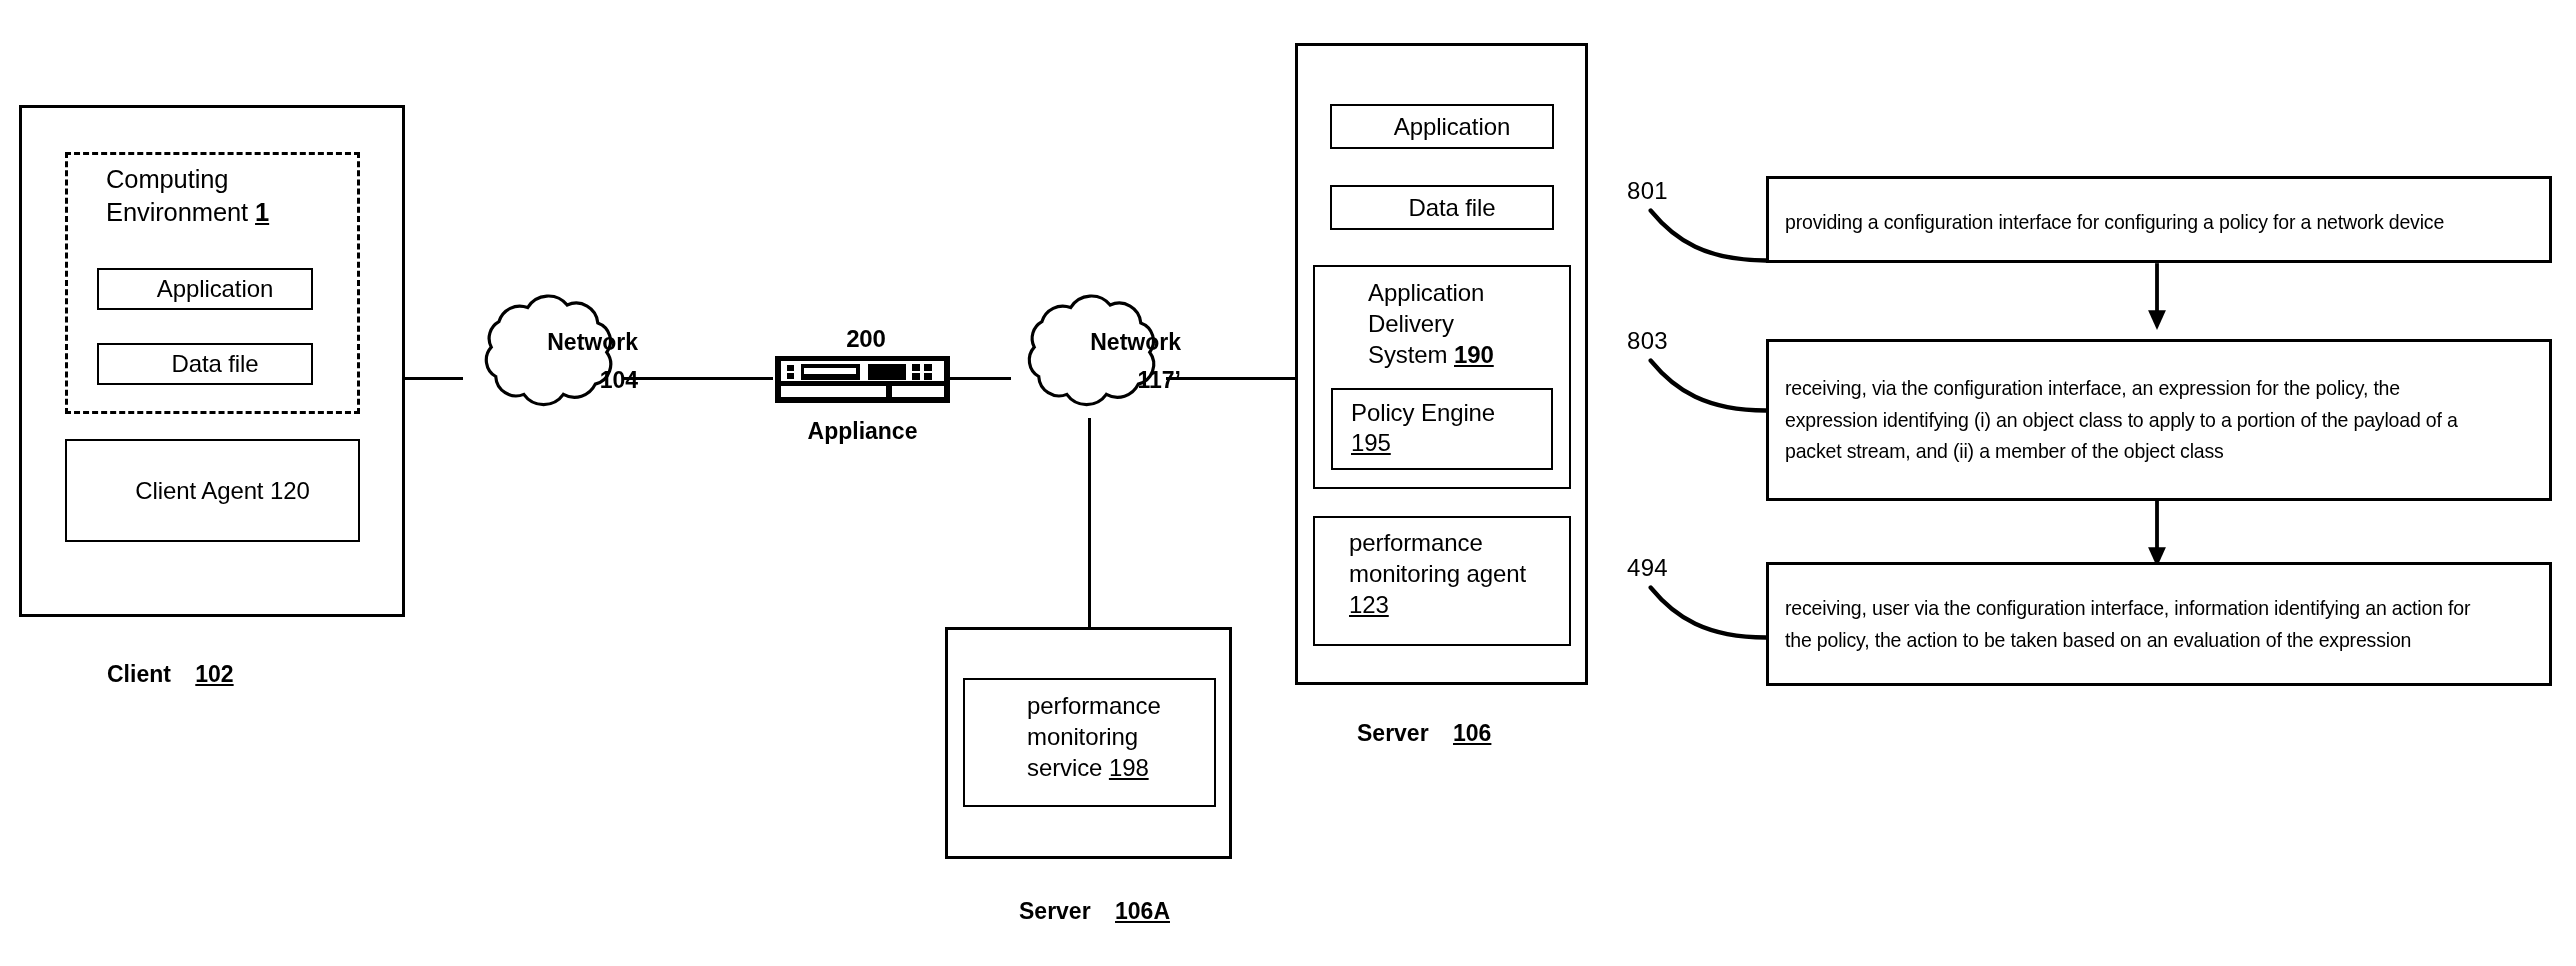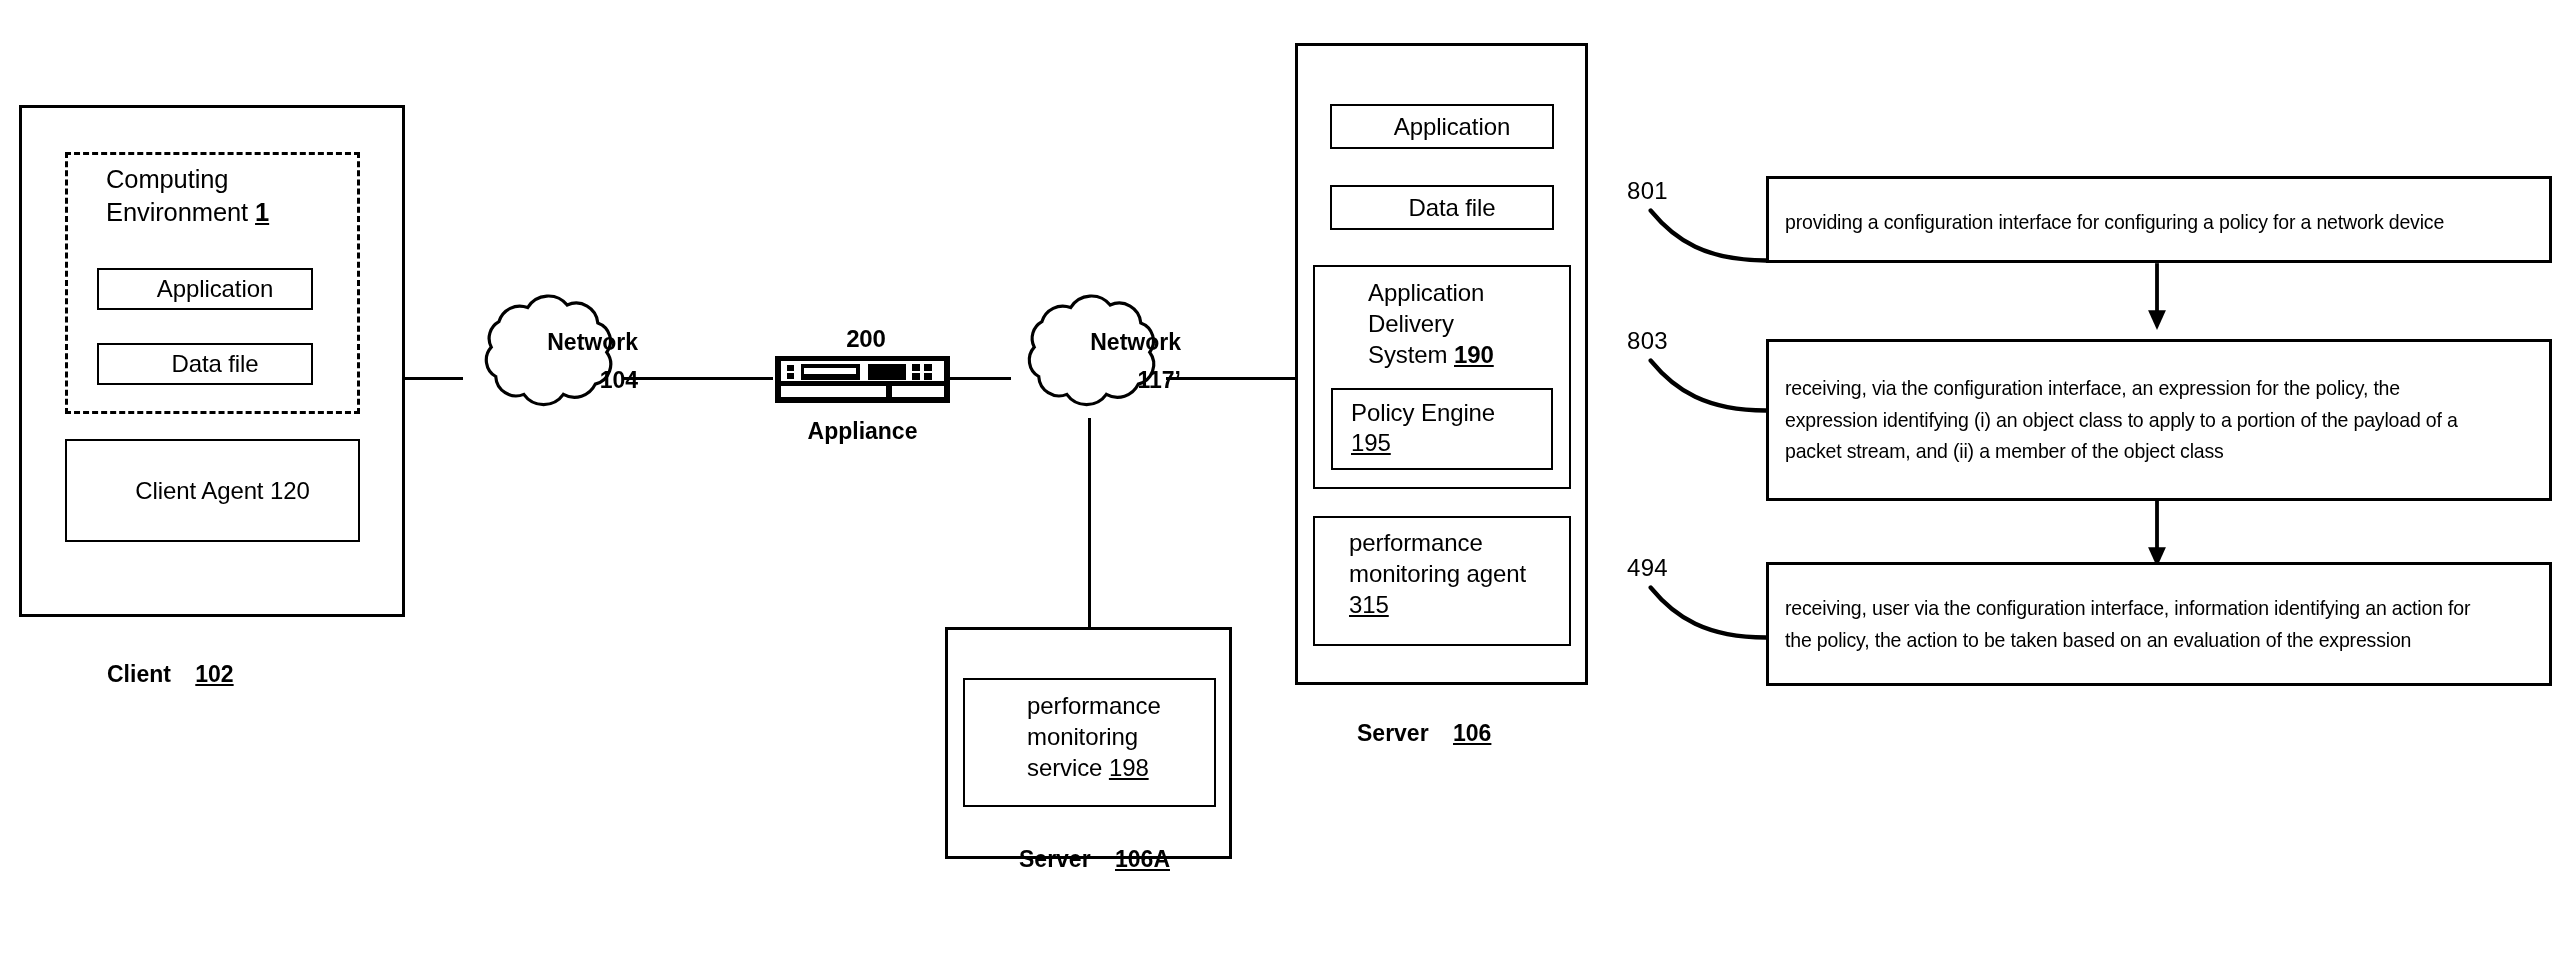--- a/index.html
+++ b/index.html
@@ -237,38 +237,38 @@
   <div class="abs solid-box-thin" style="left:1331px; top:388px; width:222px; height:82px;"></div>
   <div class="abs txt" style="left:1331px; top:398px; width:190px; text-align:left; font-size:24px; line-height:1.26;">
     <span>Policy Engine</span><br>
     <span class="u">195</span>
   </div>
 
   <div class="abs solid-box-thin" style="left:1313px; top:516px; width:258px; height:130px;"></div>
   <div class="abs txt txt-left" style="left:1329px; top:527px; width:236px; font-size:24px; line-height:1.30;">
     <span>performance</span><br>
     <span>monitoring agent</span><br>
-    <span class="u">315</span>
+    <span class="u">123</span>
   </div>
 
   <div class="abs caption" style="left:1357px; top:699px;margin-top:21px;">
     <span>Server</span>
     <span style="display:inline-block;width:18px;"></span><span class="u">106</span>
   </div>
 
   <div class="abs solid-box" style="left:945px; top:627px; width:287px; height:232px;"></div>
 
   <div class="abs solid-box-thin" style="left:963px; top:678px; width:253px; height:129px;"></div>
   <div class="abs txt txt-left" style="left:1007px; top:690px; width:211px; font-size:24px; line-height:1.30;">
     <span>performance</span><br>
     <span>monitoring</span><br>
     <span>service </span><span class="u">198</span>
   </div>
 
-  <div class="abs caption" style="left:1019px; top:846px;">
+  <div class="abs caption" style="left:1019px; top:898px;">
     <span>Server</span>
     <span style="display:inline-block;width:18px;"></span><span class="u">106A</span>
   </div>
 
   <div class="abs refnum" style="left:1627px; top:177px;">
     <span>801</span>
   </div>
   <svg class="abs" style="left:1648px; top:208px;" width="128" height="67" viewBox="0 0 200 105">
     <path d="M4,4 C 40,48 90,85 196,82" fill="none" stroke="#000" stroke-width="7" stroke-linecap="round"></path>
   </svg>

